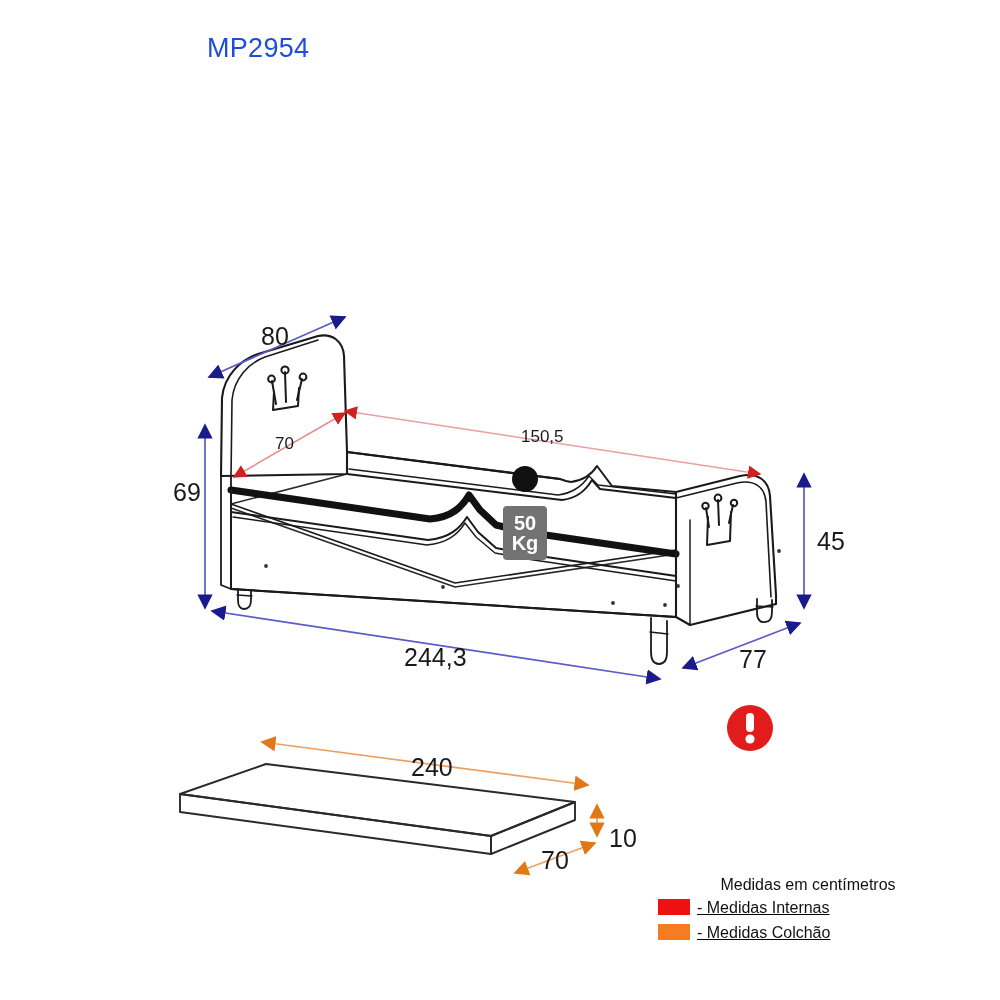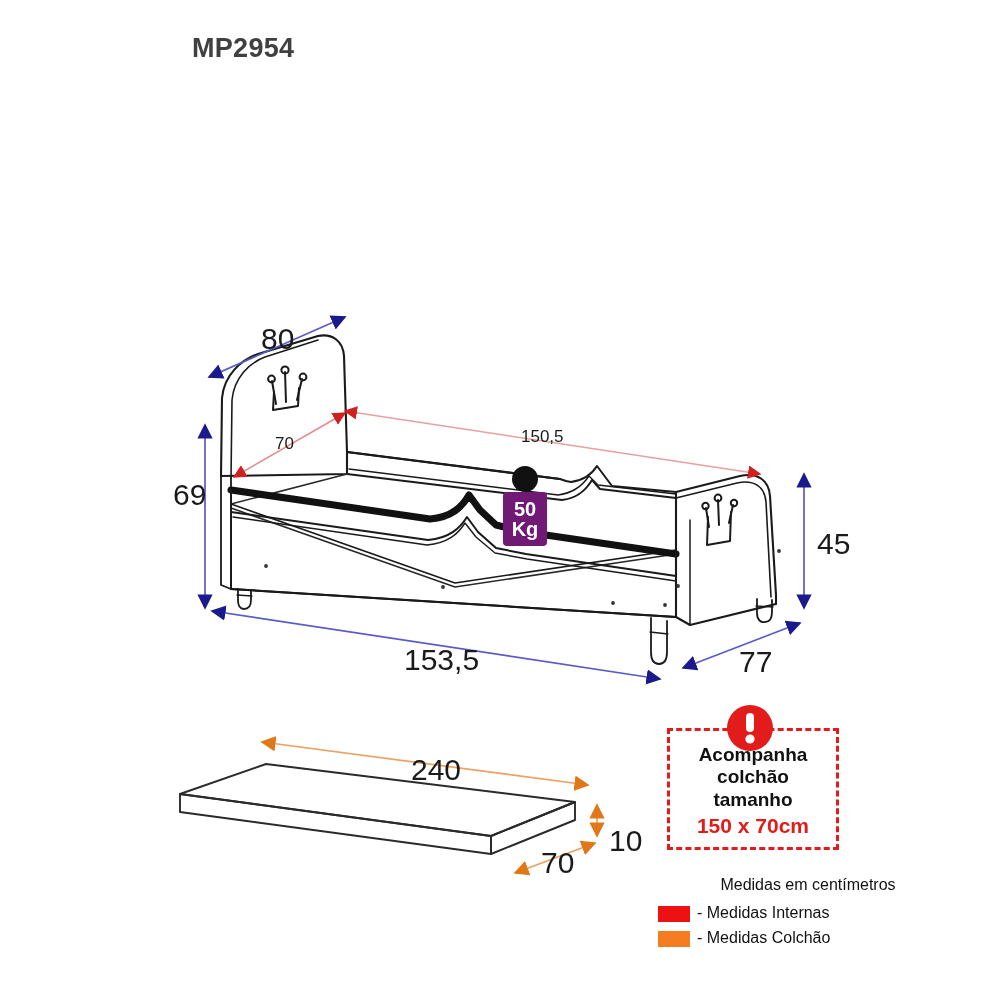--- a/index.html
+++ b/index.html
@@ -20,57 +20,57 @@
     position: absolute;
     left: 0; top: 0;
     width: 1000px;
     height: 1000px;
     background: #ffffff;
   }
 
   
   #product-code {
     position: absolute;
-    left: 192px;
+    left: 207px;
     top: 33px;
     font-size: 27px;
-    font-weight: bold;
+    font-weight: normal;
     letter-spacing: 0.3px;
-    color: #404040;
+    color: #1d4ed8;
     white-space: nowrap;
   }
 
   
   #drawing {
     position: absolute;
     left: 0; top: 0;
     width: 1000px;
     height: 1000px;
   }
 
   
   .dim-label {
     position: absolute;
-    font-size: 30px;
+    font-size: 25px;
     color: #1a1a1a;
     white-space: nowrap;
     font-family: "Liberation Sans", sans-serif;
   }
   .dim-label.small {
     font-size: 17px;
   }
 
   
   #weight-badge {
     position: absolute;
     left: 503px;
-    top: 492px;
+    top: 506px;
     width: 44px;
     height: 54px;
-    background: #701a75;
+    background: #737373;
     border-radius: 4px;
     display: flex;
     flex-direction: column;
     align-items: center;
     justify-content: center;
     line-height: 1.0;
   }
   #weight-badge .wb-line {
     color: #ffffff;
     font-size: 20px;
@@ -136,23 +136,24 @@
   }
   #legend-title {
     font-size: 16px;
     color: #111111;
     margin-bottom: 5px;
     white-space: nowrap;
     text-align: center;
   }
   .legend-row {
     display: flex;
-    align-items: flex-end;
+    align-items: flex-start;
     height: 23px;
     margin-bottom: 2px;
+    text-decoration: underline;
   }
   .legend-swatch {
     width: 32px;
     height: 16px;
     margin-right: 7px;
     flex: 0 0 auto;
   }
   .legend-text {
     font-size: 16px;
     color: #111111;
@@ -287,21 +288,21 @@
       <line x1="597" y1="805" x2="597" y2="836" stroke="#eda060" stroke-width="1.7" marker-start="url(#arrOrgStart)" marker-end="url(#arrOrgEnd)"></line>
 
       <line x1="515" y1="873" x2="595" y2="843" stroke="#eda060" stroke-width="1.7" marker-start="url(#arrOrgStart)" marker-end="url(#arrOrgEnd)"></line>
     </g>
   </svg>
 
   <div class="dim-label" style="left:261px; top:322px;">80</div>
 
   <div class="dim-label" style="left:173px; top:478px;">69</div>
 
-  <div class="dim-label" style="left:404px; top:643px;">153,5</div>
+  <div class="dim-label" style="left:404px; top:643px;">244,3</div>
 
   <div class="dim-label" style="left:739px; top:645px;">77</div>
 
   <div class="dim-label" style="left:817px; top:527px;">45</div>
 
   <div class="dim-label small" style="left:275px; top:434px;">70</div>
 
   <div class="dim-label small" style="left:521px; top:427px;">150,5</div>
 
   <div class="dim-label" style="left:411px; top:753px;">240</div>
@@ -309,26 +310,20 @@
   <div class="dim-label" style="left:609px; top:824px;">10</div>
 
   <div class="dim-label" style="left:541px; top:846px;">70</div>
 
   <div id="weight-badge-knob"></div>
   <div id="weight-badge">
     <span class="wb-line">50</span>
     <span class="wb-line">Kg</span>
   </div>
 
-  <div id="notice-box">
-    <div class="nb-line">Acompanha</div>
-    <div class="nb-line">colchão</div>
-    <div class="nb-line">tamanho</div>
-    <div class="nb-size">150 x 70cm</div>
-  </div>
   <svg id="notice-alert-icon" viewBox="0 0 48 48">
     <circle cx="24" cy="24" r="23" fill="#e21b1b"></circle>
     <rect x="20" y="9" width="8" height="19" rx="4" fill="#ffffff"></rect>
     <circle cx="24" cy="35" r="4.6" fill="#ffffff"></circle>
   </svg>
 
   <div id="legend">
     <div id="legend-title">Medidas em centímetros</div>
 
     <div class="legend-row">

